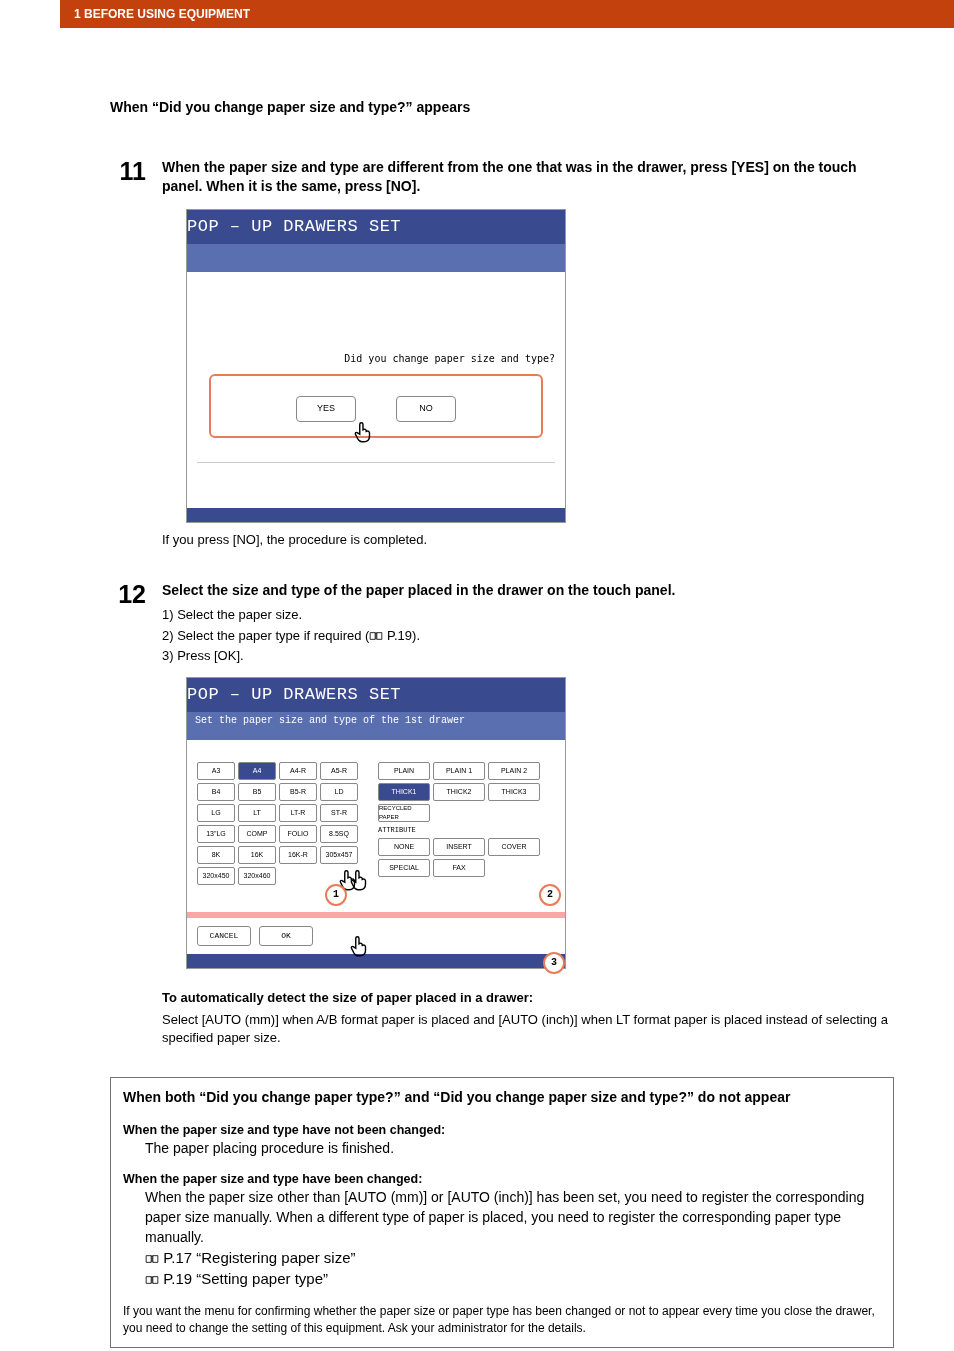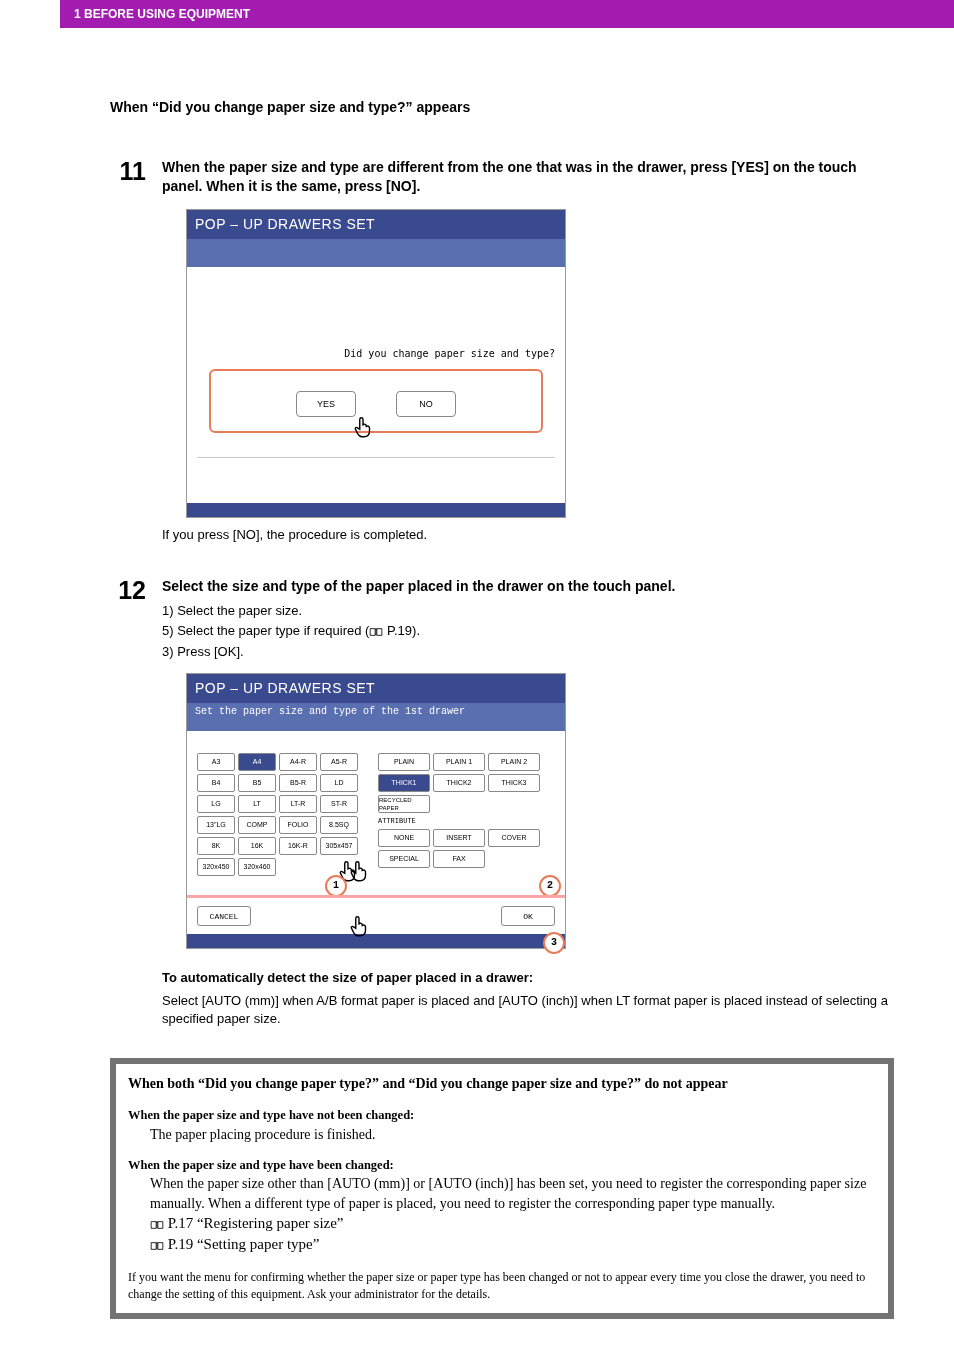--- a/index.html
+++ b/index.html
@@ -6,21 +6,21 @@
   body {
     font-family: Arial, Helvetica, sans-serif;
     background: #fff;
     color: #000;
     width: 954px;
     margin: 0 auto;
     font-size: 13px;
     line-height: 1.4;
   }
   .gray-header {
-    background: #a21caf;
+    background: #c2410c;
     height: 28px;
     margin-left: 60px;
     position: relative;
     color: #fff;
     font-weight: bold;
     font-size: 12px;
     padding-left: 14px;
     line-height: 28px;
   }
   .content {
@@ -59,23 +59,23 @@
     width: 380px;
     border: 1px solid #999;
     margin: 12px 0 8px 24px;
     background: #fff;
     font-family: "Courier New", monospace;
     font-size: 10px;
   }
   .ss-header {
     background: #3a4a8f;
     color: #fff;
-    padding: 5px 8px;
-    font-family: Liberation Sans, sans-serif;
-    font-size: 14px;
+    padding: 5px 0;
+    font-family: Liberation Mono, monospace;
+    font-size: 17px;
     letter-spacing: 0.5px;
   }
   .ss-sub {
     background: #5a6fb0;
     height: 28px;
     padding: 2px 8px;
     color: #fff;
     font-size: 10px;
   }
   .ss-body {
@@ -190,25 +190,25 @@
     border-radius: 50%;
     display: flex;
     align-items: center;
     justify-content: center;
     font-size: 10px;
     font-weight: bold;
     background: #fff;
   }
   .ss-ok-row {
     display: flex;
-    justify-content: space-between;
+    justify-content: flex-start;
     gap: 8px;
     padding: 8px 10px;
-    border-top: 3px solid #fca5a5;
-    margin-top: 6px;
+    border-top: 6px solid #fca5a5;
+    margin-top: 14px;
     position: relative;
   }
   .ok-btn {
     width: 54px;
     height: 20px;
     border: 1px solid #888;
     border-radius: 3px;
     font-size: 8px;
     display: flex;
     align-items: center;
@@ -218,24 +218,23 @@
     font-weight: bold;
     margin-top: 20px;
     margin-bottom: 4px;
     font-size: 13px;
   }
   .para {
     font-size: 13px;
     line-height: 1.4;
   }
   .box-outline {
-    border: 6px solid #737373;
+    border: 1px solid #737373;
     padding: 10px 12px;
     margin-top: 30px;
-    font-family: Liberation Serif, serif;
   }
   .box-title {
     font-weight: bold;
     font-size: 14px;
     margin-bottom: 14px;
   }
   .box-sub {
     font-weight: bold;
     font-size: 12.5px;
     margin-top: 12px;
@@ -306,21 +305,21 @@
     </div>
   </div>
 
   <div class="step-row">
     <div class="step-number">12</div>
     <div class="step-body">
       <div class="step-title">Select the size and type of the paper placed in the drawer on the touch panel.</div>
       <div class="sub-list">
         <div>1)  Select the paper size.</div>
         <div>
-          <span>5)  Select the paper type if required (</span><svg class="book-icon" viewBox="0 0 16 12">
+          <span>2)  Select the paper type if required (</span><svg class="book-icon" viewBox="0 0 16 12">
               <path fill="none" stroke="#000" stroke-width="1" d="M1 2h6v8H1zM9 2h6v8H9zM7 2c.5 0 1 .5 1 1v7M9 2c-.5 0-1 .5-1 1"></path>
             </svg><span> P.19).</span>
         </div>
         <div>3)  Press [OK].</div>
       </div>
 
       <div class="screenshot-box" style="width:380px;position:relative;">
         <div class="ss-header">POP – UP DRAWERS  SET</div>
         <div class="ss-sub">Set the paper size and type of the 1st drawer</div>
         <div class="ss-grid-body" style="position:relative;">

